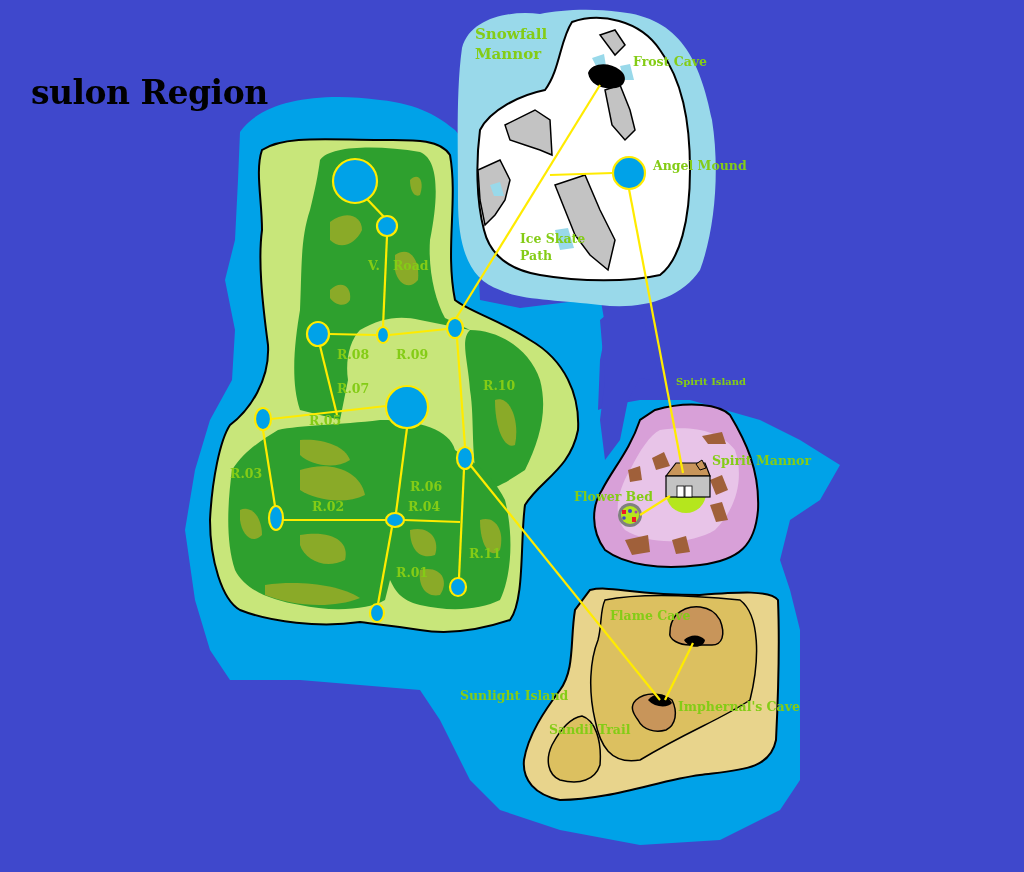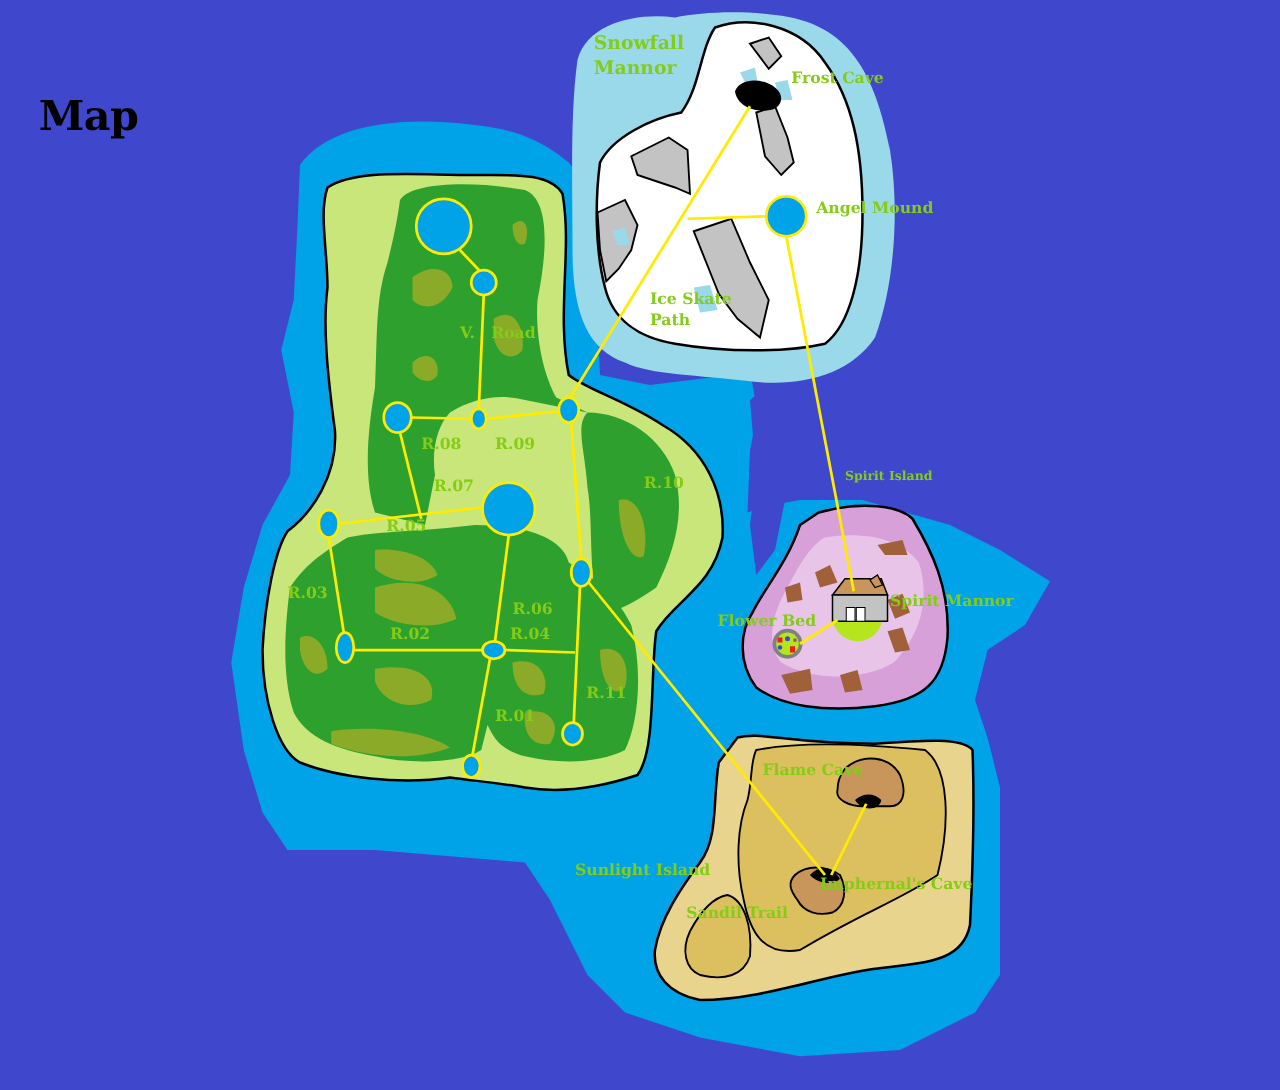--- a/index.html
+++ b/index.html
@@ -147,45 +147,45 @@
     <ellipse class="node" cx="465" cy="458" rx="8" ry="11"></ellipse>
     <ellipse class="node" cx="276" cy="518" rx="7" ry="12"></ellipse>
     <ellipse class="node" cx="395" cy="520" rx="9" ry="7"></ellipse>
     <ellipse class="node" cx="458" cy="587" rx="8" ry="9"></ellipse>
     <ellipse class="node" cx="377" cy="613" rx="7" ry="9"></ellipse>
     <ellipse class="node" cx="629" cy="173" rx="16" ry="16"></ellipse>
   </g>
 </svg>
 
 <div class="title">
-  <div>Map</div>
+  <div>sulon Region</div>
 </div>
 
 <div class="label island" style="left:475px;top:24px;font-size:15px;line-height:20px;">
   <div>Snowfall</div>
   <div>Mannor</div>
 </div>
 <div class="label" style="left:633px;top:54px;">Frost Cave</div>
 <div class="label" style="left:653px;top:158px;">Angel Mound</div>
 <div class="label" style="left:520px;top:231px;">
   <div>Ice Skate</div>
   <div style="margin-top:2px">Path</div>
 </div>
 <div class="label" style="left:368px;top:258px;white-space:pre;">V.   Road</div>
 <div class="label island" style="left:676px;top:372px;">Spirit Island</div>
-<div class="label" style="left:712px;top:473px;">Spirit Mannor</div>
+<div class="label" style="left:712px;top:453px;">Spirit Mannor</div>
 <div class="label" style="left:574px;top:489px;">Flower Bed</div>
 <div class="label" style="left:610px;top:608px;">Flame Cave</div>
 <div class="label" style="left:460px;top:688px;">Sunlight Island</div>
-<div class="label" style="left:656px;top:699px;text-align:right;">Imphernal's Cave</div>
+<div class="label" style="left:678px;top:699px;text-align:right;">Imphernal's Cave</div>
 <div class="label" style="left:549px;top:722px;">Sandil Trail</div>
 
 <div class="label route" style="left:396px;top:565px;">R.01</div>
 <div class="label route" style="left:312px;top:499px;">R.02</div>
 <div class="label route" style="left:230px;top:466px;">R.03</div>
 <div class="label route" style="left:408px;top:499px;">R.04</div>
 <div class="label route" style="left:309px;top:413px;">R.05</div>
 <div class="label route" style="left:410px;top:463px;margin-top:16px;">R.06</div>
-<div class="label route" style="left:337px;top:381px;margin-left:10px;">R.07</div>
+<div class="label route" style="left:337px;top:381px;">R.07</div>
 <div class="label route" style="left:337px;top:347px;">R.08</div>
 <div class="label route" style="left:396px;top:347px;">R.09</div>
-<div class="label route" style="left:483px;top:378px;margin-left:32px;">R.10</div>
+<div class="label route" style="left:483px;top:378px;">R.10</div>
 <div class="label route" style="left:469px;top:546px;">R.11</div>
 
 </body></html>

